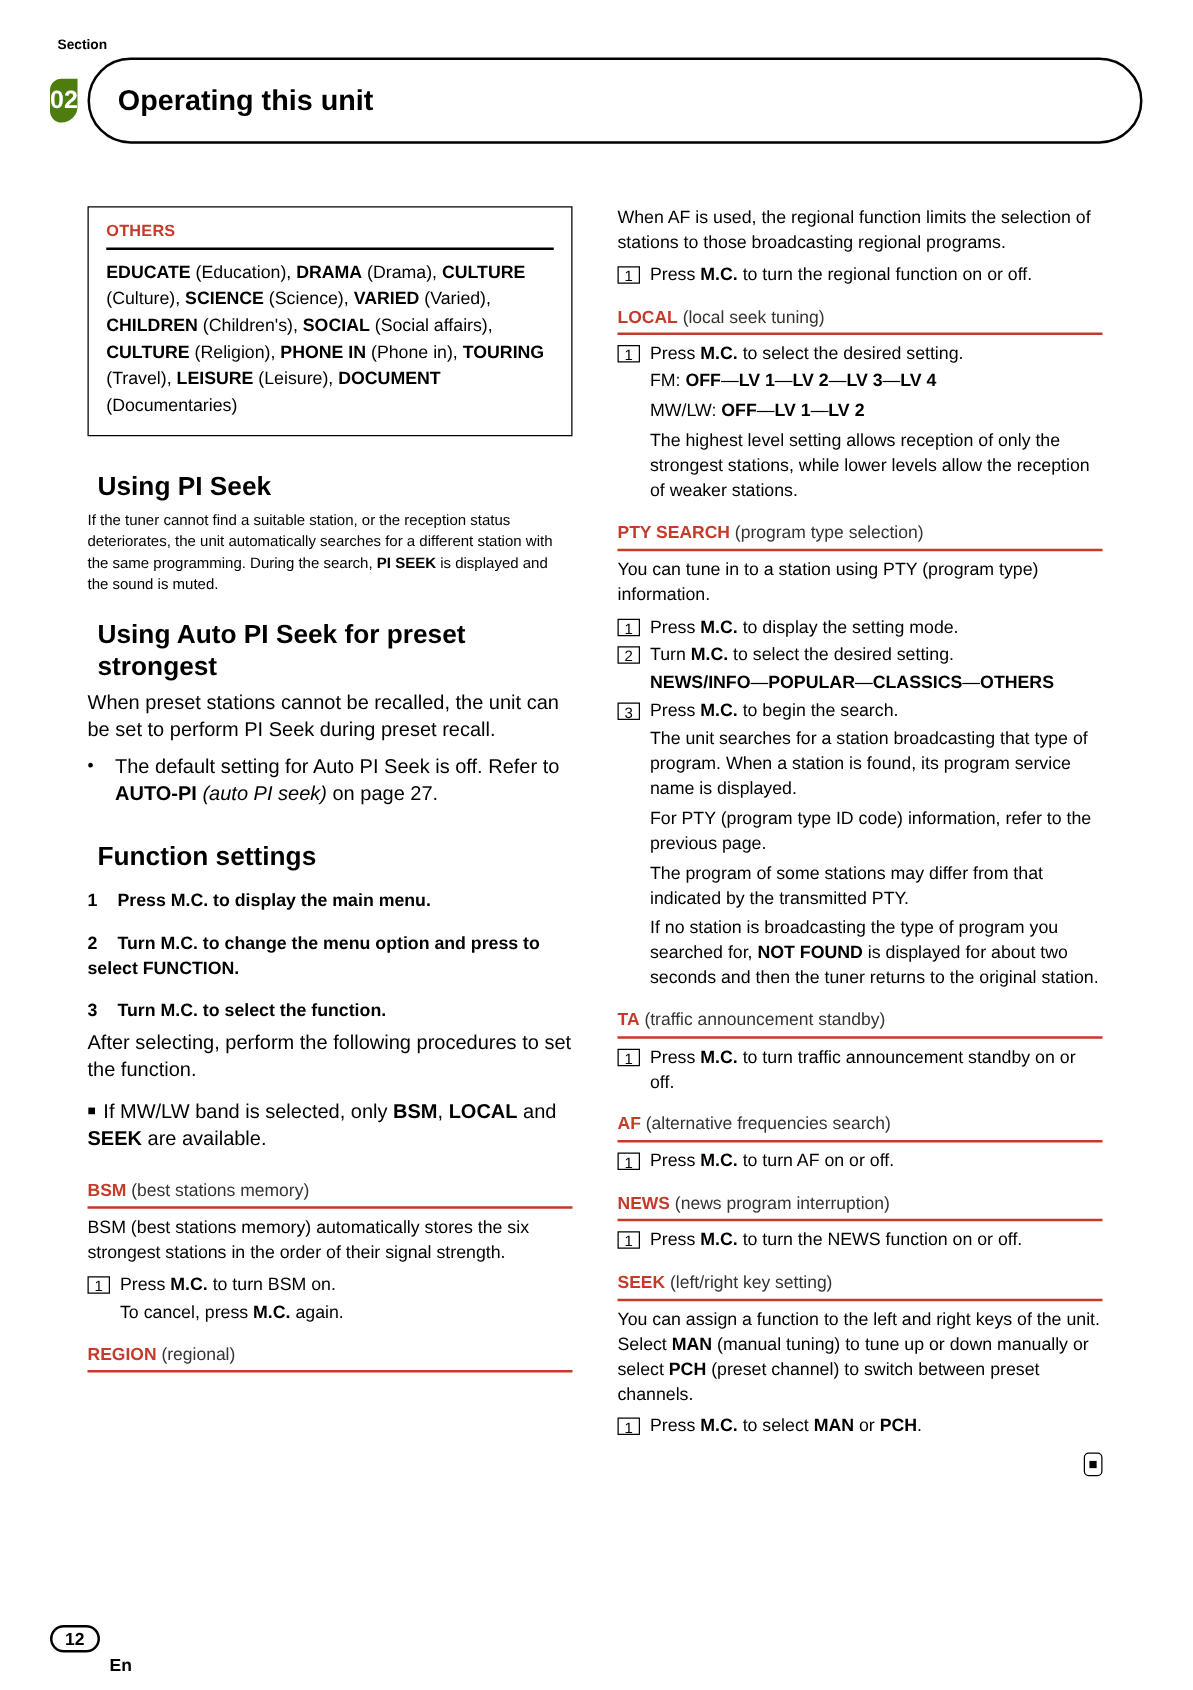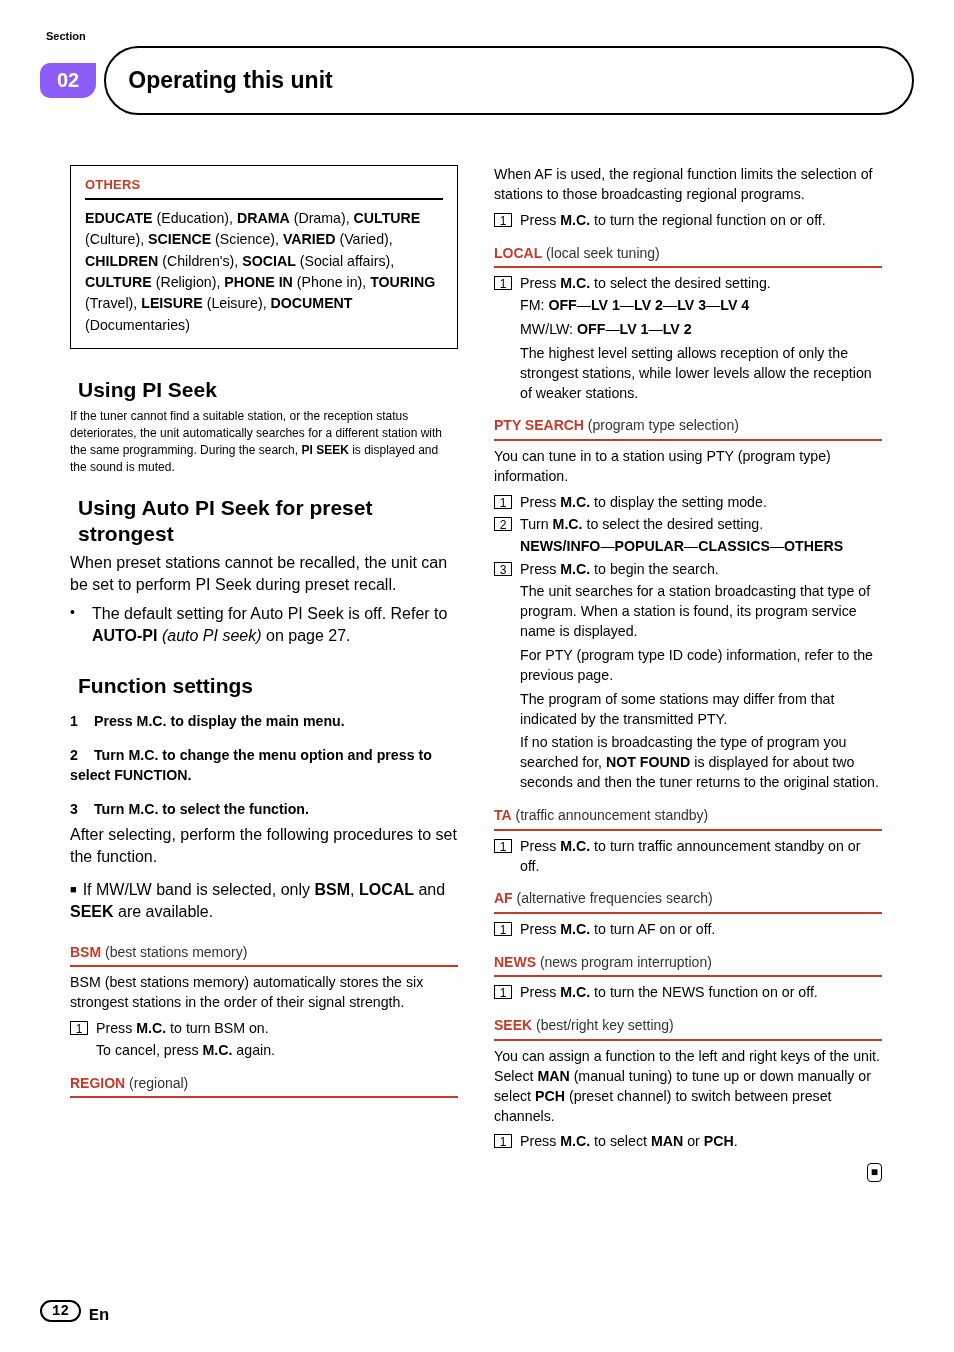--- a/index.html
+++ b/index.html
@@ -17,25 +17,25 @@
     font-size: 11px;
     font-weight: bold;
     margin-bottom: 4px;
     margin-left: 6px;
   }
   .header-bar {
     display: flex;
     align-items: center;
   }
   .section-number-tab {
-    background: #8b5cf6;
+    background: #4d7c0f;
     color: #fff;
     font-size: 20px;
     font-weight: bold;
-    padding: 6px 17px;
+    padding: 6px 0;
     border-bottom-right-radius: 14px;
     border-top-right-radius: 0;
     border-top-left-radius: 10px;
     border-bottom-left-radius: 10px;
     margin-right: 8px;
   }
   .title-bubble {
     flex: 1;
     border: 2px solid #000;
     border-radius: 999px;
@@ -114,31 +114,30 @@
     border: 1px solid #000;
     border-radius: 4px;
     padding: 0 3px;
     font-size: 12px;
   }
   .footer {
     position: absolute;
     bottom: 30px;
     left: 40px;
     display: flex;
-    align-items: flex-start;
-    font-family: Liberation Mono, monospace;
+    align-items: flex-end;
   }
   .page-pill {
     border: 2px solid #000;
     border-radius: 999px;
     padding: 1px 10px;
     font-weight: bold;
     font-size: 14px;
   }
-  .lang { font-size: 17px; font-weight: bold; margin-left: 8px; position: relative; top: 6px;}
+  .lang { font-size: 14px; font-weight: bold; margin-left: 8px; position: relative; top: 18px;}
   b { font-weight: bold; }
   i { font-style: italic; text-align: right; }
 </style>
 </head>
 <body>
 
 <div class="header">
   <div class="section-label">Section</div>
   <div class="header-bar">
     <div class="section-number-tab">02</div>
@@ -251,21 +250,21 @@
 
     <div class="func-header">
       <span class="func-name">NEWS</span><span class="func-desc"> (news program interruption)</span>
     </div>
     <div class="step-row">
       <div class="step-box">1</div>
       <div class="step-txt">Press <b>M.C.</b> to turn the NEWS function on or off.</div>
     </div>
 
     <div class="func-header">
-      <span class="func-name">SEEK</span><span class="func-desc"> (best/right key setting)</span>
+      <span class="func-name">SEEK</span><span class="func-desc"> (left/right key setting)</span>
     </div>
     <div class="para">You can assign a function to the left and right keys of the unit.<br>Select <b>MAN</b> (manual tuning) to tune up or down manually or select <b>PCH</b> (preset channel) to switch between preset channels.</div>
     <div class="step-row">
       <div class="step-box">1</div>
       <div class="step-txt">Press <b>M.C.</b> to select <b>MAN</b> or <b>PCH</b>.</div>
     </div>
 
     <div class="end-mark"><span>■</span></div>
 
   </div>

